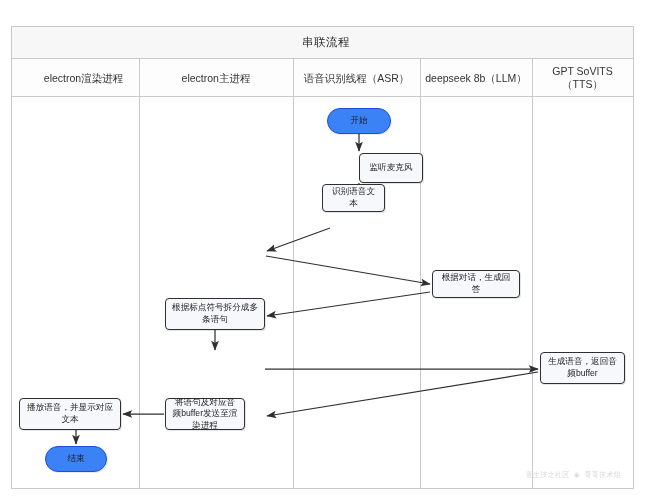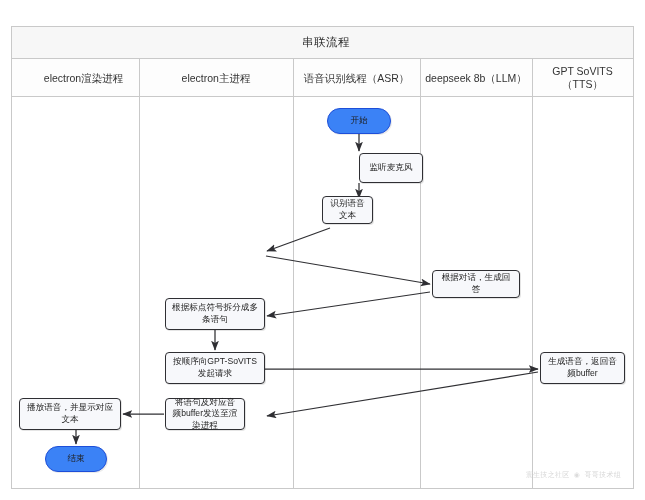--- a/index.html
+++ b/index.html
@@ -190,36 +190,33 @@
   </svg>
 
   <div class="node stadium" style="left:327px; top:108px; width:64px; height:26px;">
     <span>开始</span>
   </div>
 
   <div class="node rect" style="left:327px; top:153px; width:64px; height:30px;margin-left:32px;">
     <span>监听麦克风</span>
   </div>
 
-  <div class="node rect" style="left:322px; top:196px; width:51px; height:28px;">
+  <div class="node rect" style="left:322px; top:184px; width:63px; height:28px;">
     <span>识别语音文本</span>
   </div>
 
 
   <div class="node rect" style="left:432px; top:270px; width:88px; height:28px;">
     <span>根据对话，生成回答</span>
   </div>
 
   <div class="node rect" style="left:165px; top:298px; width:100px; height:32px;">
     <span>根据标点符号拆分成多条语句</span>
   </div>
 
-  <div class="node rect" style="left:165px; top:352px; width:100px; height:32px;">
-    <span>按顺序向GPT-SoVITS发起请求</span>
-  </div>
 
   <div class="node rect" style="left:540px; top:352px; width:85px; height:32px;">
     <span>生成语音，返回音频buffer</span>
   </div>
 
   <div class="node rect" style="left:165px; top:398px; width:80px; height:32px;">
     <span>将语句及对应音频buffer发送至渲染进程</span>
   </div>
 
   <div class="node stadium" style="left:45px; top:446px; width:62px; height:26px;">

